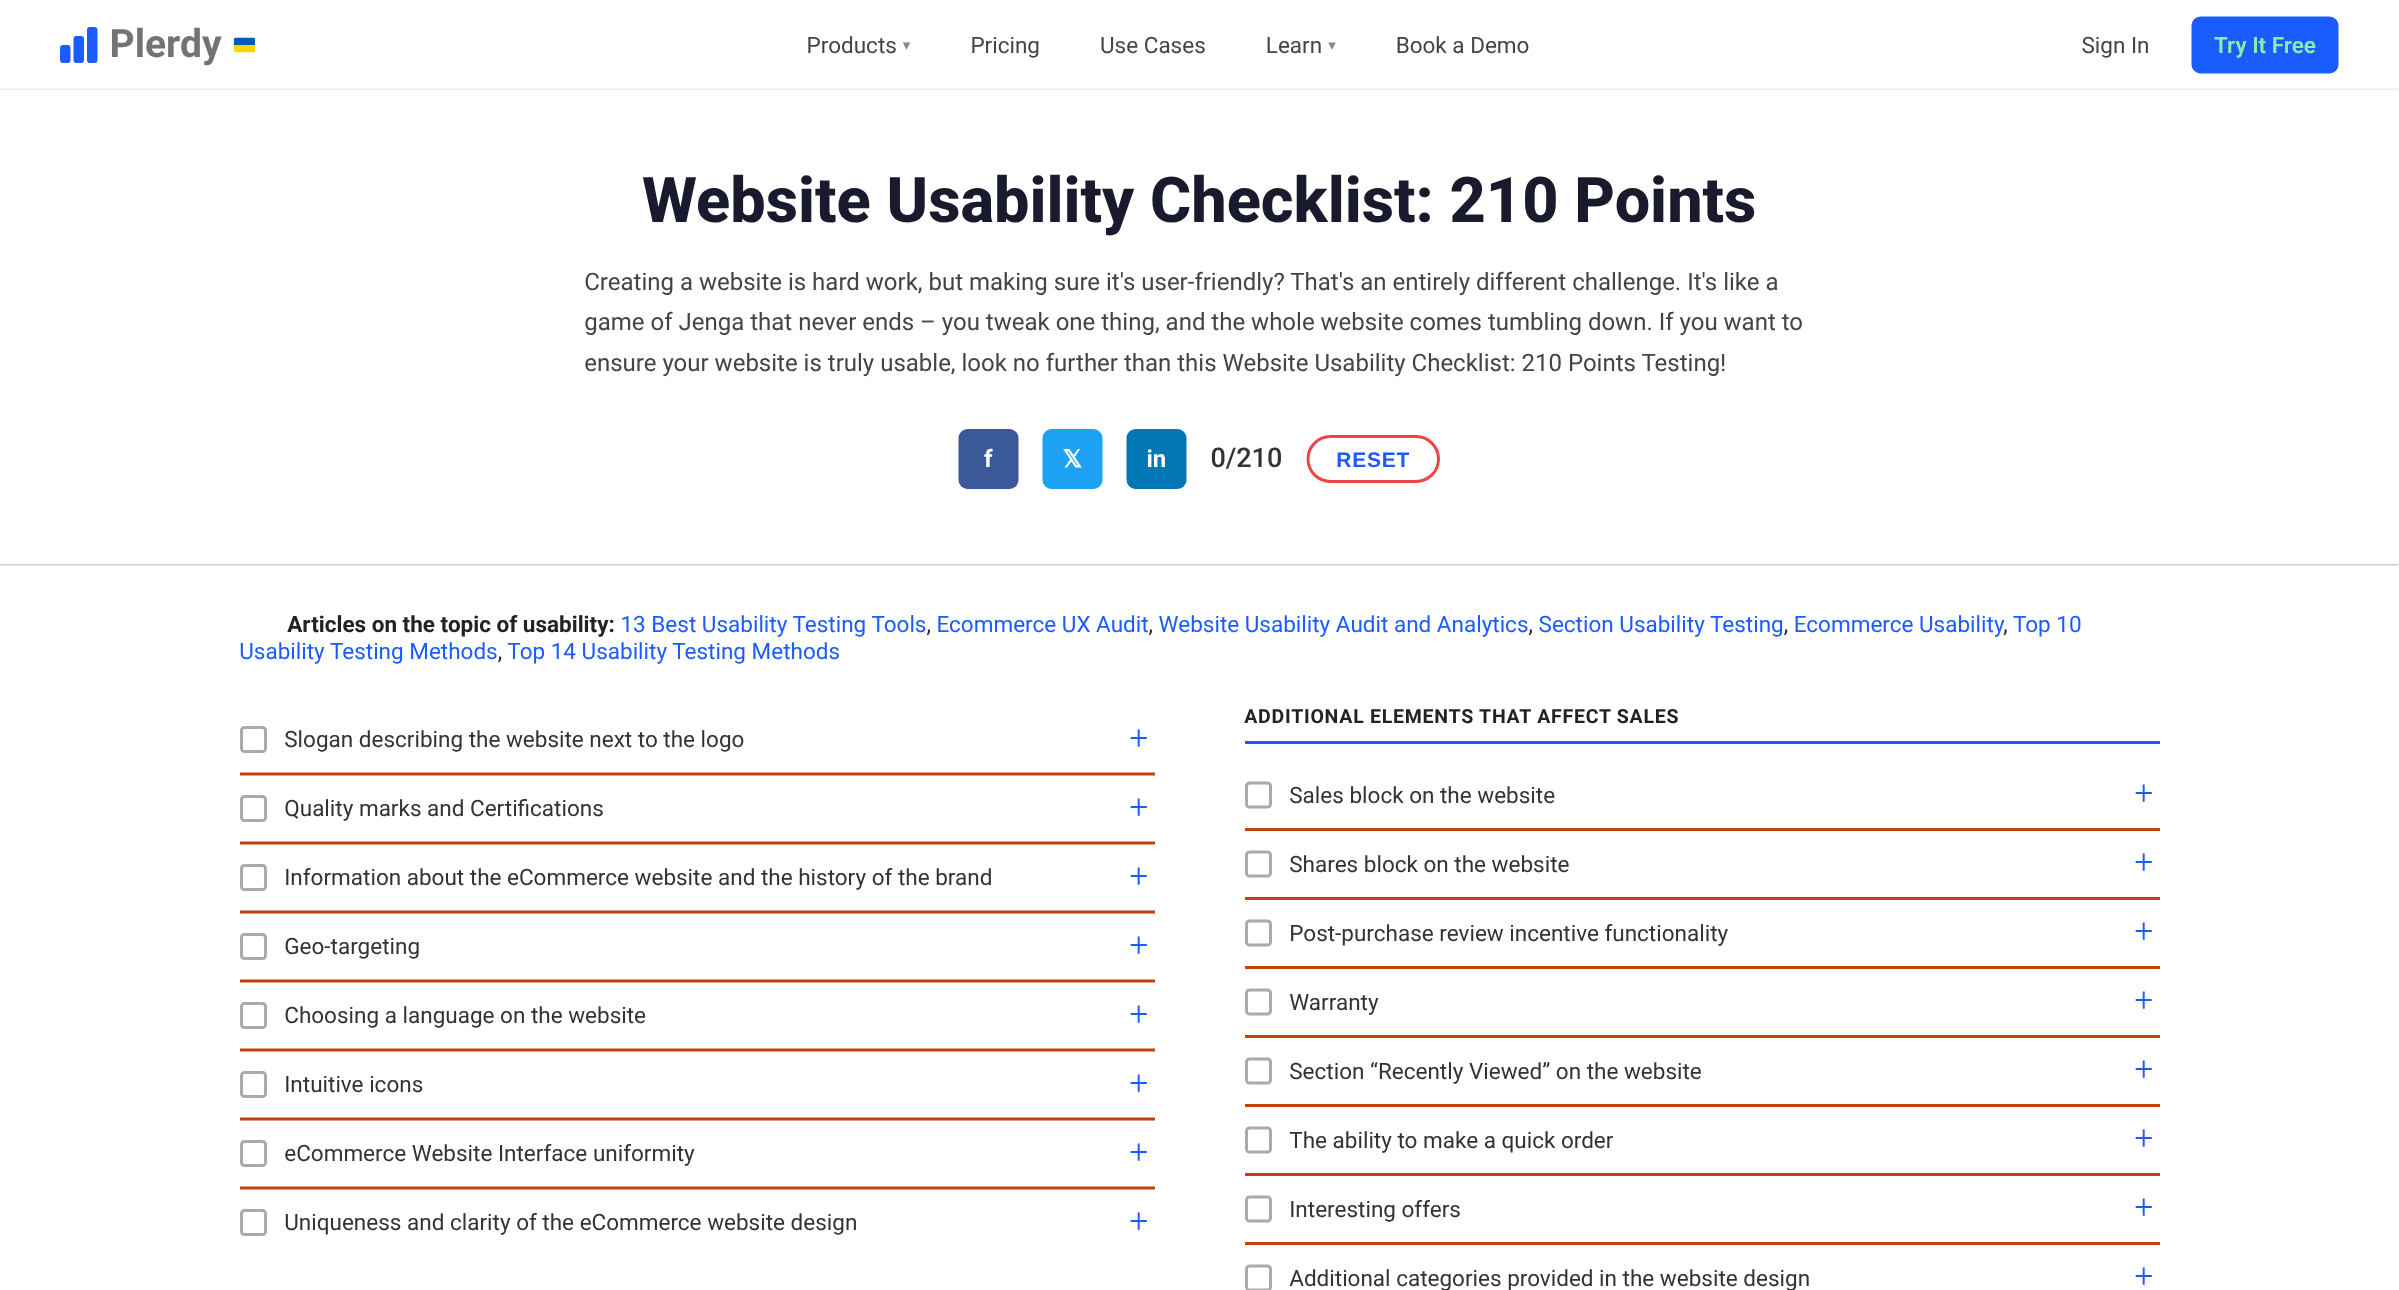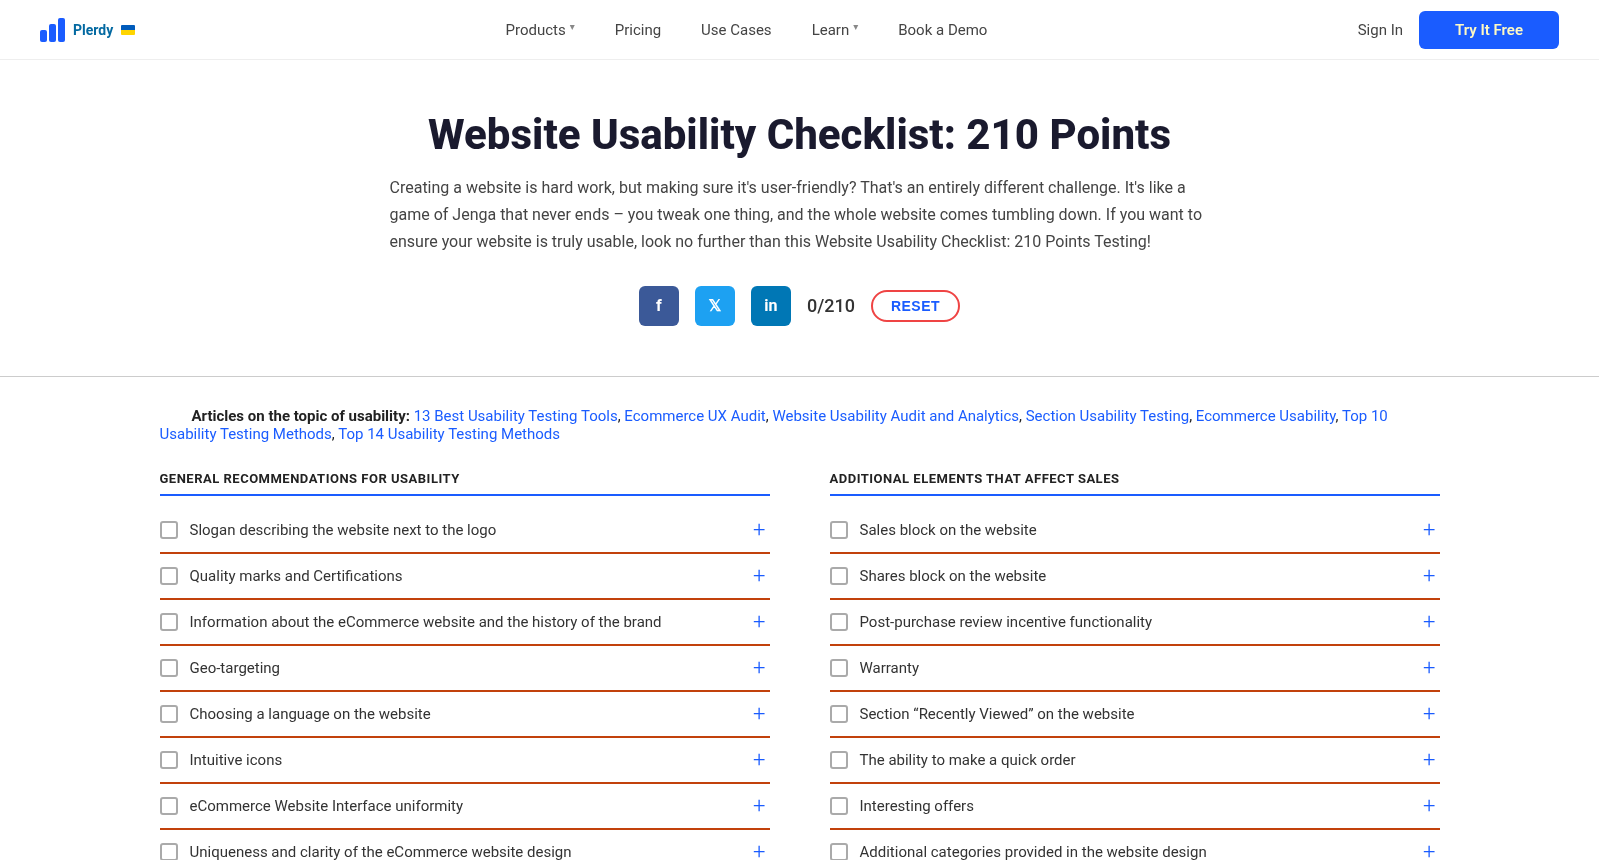--- a/index.html
+++ b/index.html
@@ -10,35 +10,35 @@
       display: flex; align-items: center; justify-content: space-between;
       padding: 0 40px; height: 60px; border-bottom: 1px solid #eee;
       position: sticky; top: 0; background: #fff; z-index: 100;
     }
     .nav-logo { display: flex; align-items: center; gap: 8px; text-decoration: none; }
     .nav-logo-icon { display: flex; align-items: flex-end; gap: 2px; }
     .nav-logo-icon .bar { background: #1a5cff; border-radius: 2px; }
     .nav-logo-icon .b1 { width: 7px; height: 12px; }
     .nav-logo-icon .b2 { width: 7px; height: 18px; }
     .nav-logo-icon .b3 { width: 7px; height: 24px; }
-    .nav-logo-text { font-size: 14px; font-weight: 700; color: #0369a1; }
+    .nav-logo-text { font-size: 26px; font-weight: 700; color: #737373; }
     .nav-logo-flag { display: flex; flex-direction: column; width: 14px; height: 10px; border-radius: 1px; overflow: hidden; }
     .nav-logo-flag .flag-blue { background: #005bbb; flex: 1; }
     .nav-logo-flag .flag-yellow { background: #ffd500; flex: 1; }
     .nav-links { display: flex; align-items: center; gap: 8px; }
     .nav-item {
-      display: flex; gap: 4px;
+      display: flex; align-items: center; gap: 4px;
       padding: 8px 16px; color: #444; font-size: 15px;
       cursor: pointer; text-decoration: none; border-radius: 4px;
     }
     .nav-chevron { font-size: 10px; color: #888; }
-    .nav-actions { display: flex; align-items: center; gap: 16px; }
+    .nav-actions { display: flex; align-items: center; gap: 28px; }
     .btn-signin { color: #444; font-size: 15px; cursor: pointer; text-decoration: none; }
     .btn-try {
-      background: #1a5cff; color: #fef9c3; padding: 10px 36px;
+      background: #1a5cff; color: #86efac; padding: 10px 15px;
       border-radius: 6px; font-size: 15px; font-weight: 600;
       cursor: pointer; border: none; text-decoration: none; text-align: right;
     }
 
     
     .hero { text-align: center; padding: 50px 40px 30px; max-width: 900px; margin: 0 auto; }
     .hero h1 { font-size: 42px; font-weight: 800; color: #1a1a2e; margin-bottom: 15px; }
     .hero p { font-size: 16px; color: #444; line-height: 1.7; text-align: left; margin-bottom: 30px; }
 
     
@@ -164,21 +164,20 @@
     <a href="#">Website Usability Audit and Analytics</a>,
     <a href="#">Section Usability Testing</a>,
     <a href="#">Ecommerce Usability</a>,
     <a href="#">Top 10 Usability Testing Methods</a>,
     <a href="#">Top 14 Usability Testing Methods</a>
   </div>
 
   <div class="two-col">
 
     <div>
-      <div class="section-title">GENERAL RECOMMENDATIONS FOR USABILITY</div>
       <div id="left-list">
           <div class="checklist-item">
       <div class="item-left">
         <div class="item-checkbox"></div>
         <span class="item-label">Slogan describing the website next to the logo</span>
       </div>
       <span class="item-plus">+</span>
     </div>
           <div class="checklist-item">
       <div class="item-left">

